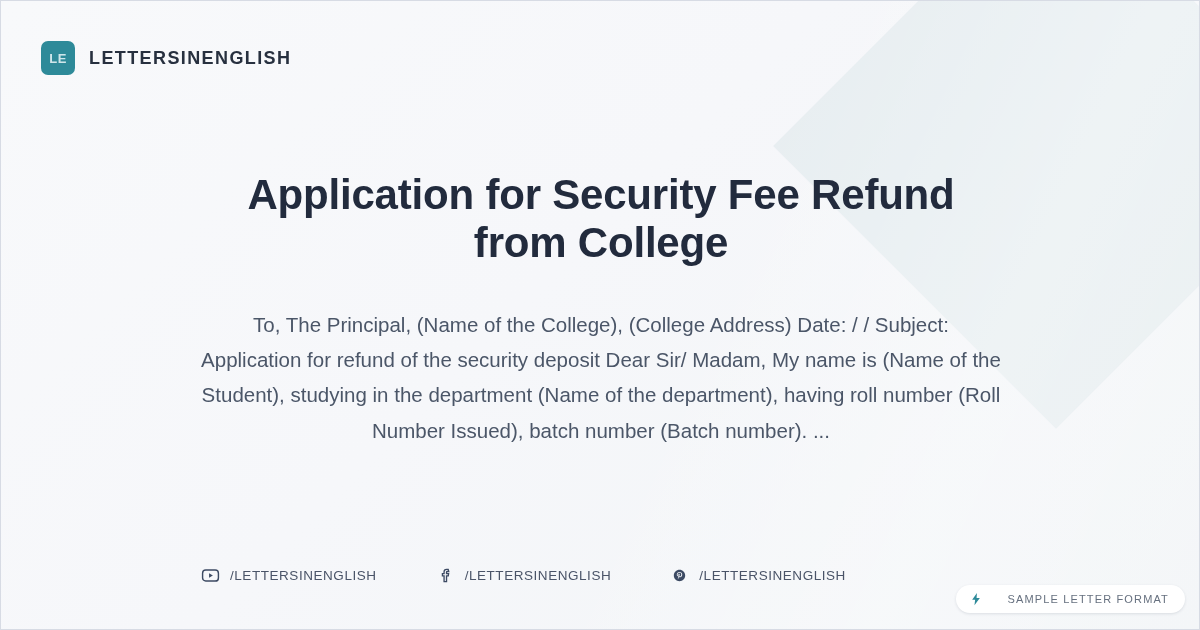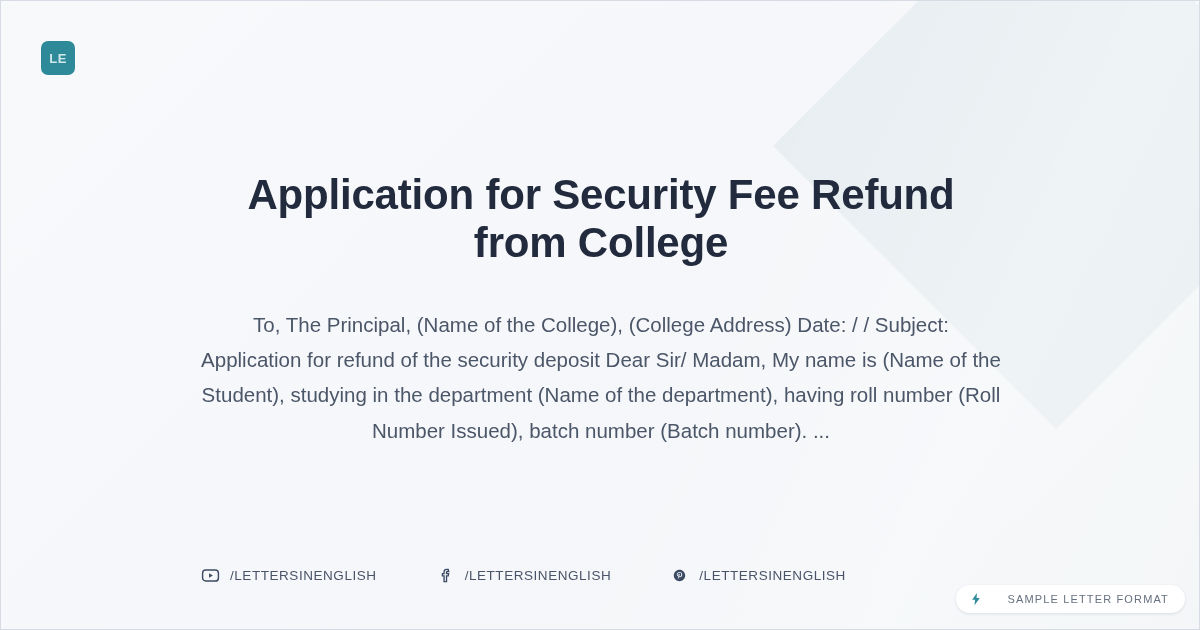--- a/index.html
+++ b/index.html
@@ -171,20 +171,21 @@
 
 <div class="card">
 
   <div class="diamond"></div>
   <div class="wash"></div>
 
   <div class="content">
 
     <div class="brand">
       <div class="brand-mark">LE</div>
+      <div class="brand-name">LETTERSINENGLISH</div>
     </div>
 
     <div class="main">
       <h1 class="headline">Application for Security Fee Refund from College</h1>
       <p class="excerpt">To, The Principal, (Name of the College), (College Address) Date: / / Subject: Application for refund of the security deposit Dear Sir/ Madam, My name is (Name of the Student), studying in the department (Name of the department), having roll number (Roll Number Issued), batch number (Batch number). ...</p>
     </div>
 
     <div class="social-bar">
 
       <div class="social">

